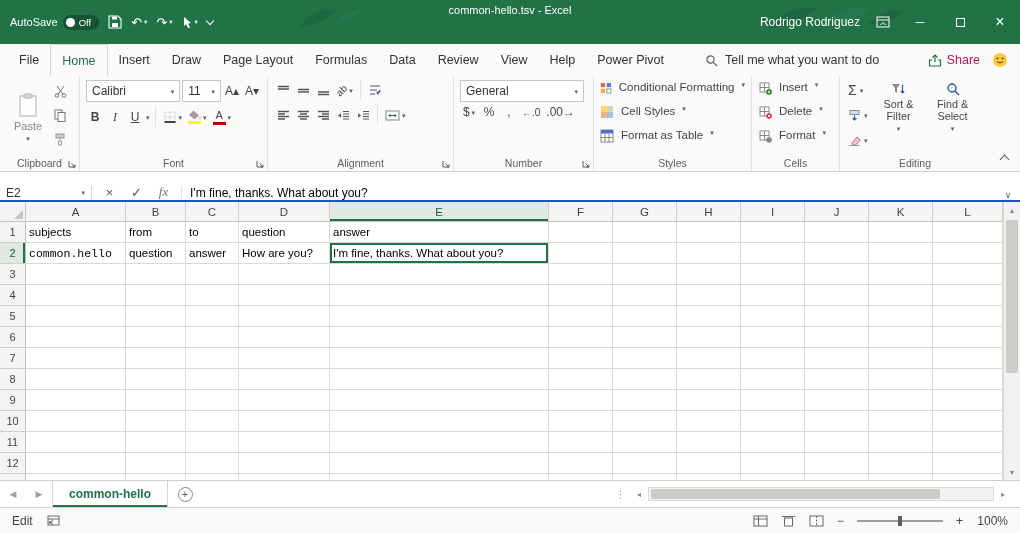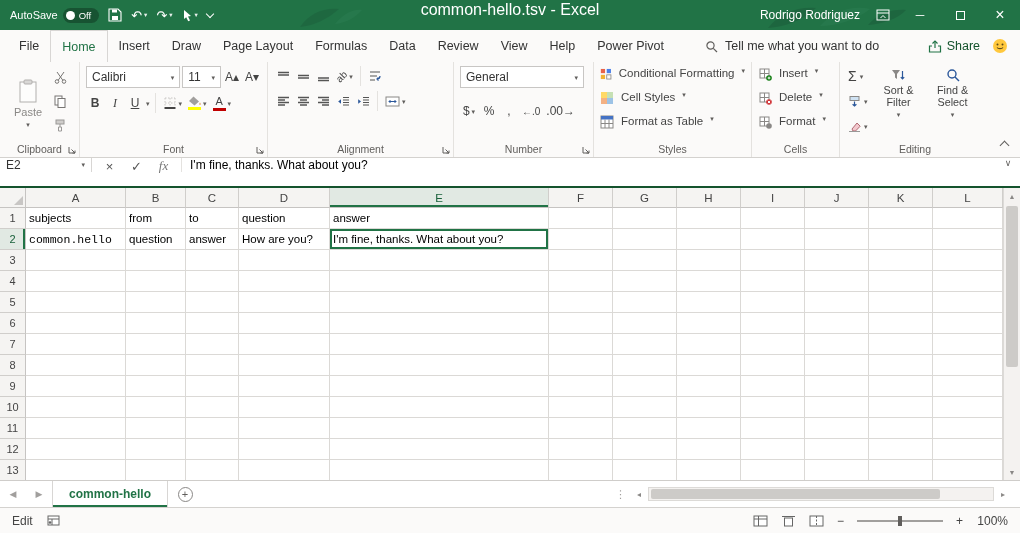--- a/index.html
+++ b/index.html
@@ -10,35 +10,35 @@
 
 .titlebar{flex:0 0 30px;background:#217346;display:flex;align-items:center;position:relative;color:#fff}
 .leaf{position:absolute;top:0;opacity:.5;z-index:0;pointer-events:none}
 .qat{display:flex;align-items:center;gap:9px;padding-left:10px;position:relative;z-index:2}
 .autosave{display:flex;align-items:center;gap:5px;font-size:11px}
 .as-pill{display:flex;align-items:center;gap:4px;background:rgba(0,0,0,.28);border-radius:9px;padding:2px 8px 2px 3px;font-size:9.5px}
 .as-dot{width:9px;height:9px;border-radius:50%;background:#fff}
 .qat-ic{display:flex;align-items:center;gap:2px;font-size:13px;line-height:1}
 .qat-caret{font-size:6.5px;opacity:.9}
 .chev-down{width:6px;height:6px;border-right:1.4px solid #fff;border-bottom:1.4px solid #fff;transform:rotate(45deg);margin-top:-3px}
-.win-title{position:absolute;left:0;right:0;top:0;height:20px;display:flex;align-items:center;justify-content:center;font-size:16px;z-index:1;pointer-events:none}
-.tb-right{margin-left:auto;display:flex;align-items:center;height:30px;position:relative;z-index:2}
+.win-title{position:absolute;left:0;right:0;top:0;height:20px;display:flex;align-items:center;justify-content:center;font-size:11px;z-index:1;pointer-events:none}
+.tb-right{margin-left:auto;display:flex;align-items:center;height:44px;position:relative;z-index:2}
 .user-name{font-size:12px;margin-right:16px}
 .rdo{margin-right:10px;display:flex;align-items:center}
 .win-btn{width:40px;height:30px;display:flex;align-items:center;justify-content:center;font-size:12px}
 .win-btn .box{width:9px;height:9px;border:1px solid #fff}
 .win-btn.close{font-size:16px}
 
 
 .tabrow{flex:0 0 32px;background:#fbfaf9;display:flex;align-items:stretch;font-size:12.5px;color:#333}
 .rtab{display:flex;align-items:center;padding:0 11px}
 .rtab:first-child{margin-left:8px}
 .rtab.active{background:#fbfaf9;border:1px solid #d8d6d4;border-bottom:none;color:#217346}
 .tellme{display:flex;align-items:center;gap:7px;margin-left:30px;color:#333}
-.share-btn{display:flex;align-items:center;gap:5px;margin-left:auto;margin-right:12px;color:#14532d}
+.share-btn{display:flex;align-items:center;gap:5px;margin-left:auto;margin-right:12px;color:#be185d}
 .smiley{display:flex;align-items:center;margin-right:12px}
 
 
 .ribbon{flex:0 0 96px;background:#fbfaf9;border-bottom:1px solid #d4d2cf;display:flex;position:relative}
 .rgroup{display:flex;flex-direction:column;border-right:1px solid #e4e2df;position:relative;flex:0 0 auto}
 .gbody{flex:1;display:flex;padding:4px 6px 0;gap:4px}
 .glabel{flex:0 0 17px;display:flex;align-items:center;justify-content:center;font-size:10.5px;color:#605e5c;position:relative}
 .launcher{position:absolute;right:3px;bottom:3px;line-height:0}
 .grow2{display:flex;align-items:center;gap:2px}
 .combo{height:22px;background:#fff;border:1px solid #c8c6c4;display:flex;align-items:center;padding:0 5px;font-size:12px;color:#333}
@@ -55,21 +55,21 @@
 .clip-col{display:flex;flex-direction:column;gap:6px;padding-top:4px;opacity:.85}
 .stylerow{display:flex;align-items:flex-start;gap:7px;font-size:11.5px;color:#444;height:22px;white-space:nowrap}
 .ed-col{display:flex;flex-direction:column;gap:3px}
 .ed-row{height:22px;display:flex;align-items:center;gap:3px;padding:0 2px;color:#444}
 .sigma{font-size:14px;color:#444}
 .bigbtn{width:50px;display:flex;flex-direction:column;align-items:center;gap:2px;font-size:10.8px;color:#444;text-align:center;line-height:1.15;padding-top:3px}
 .collapse-chev{position:absolute;right:12px;bottom:8px;width:7px;height:7px;border-left:1.5px solid #605e5c;border-top:1.5px solid #605e5c;transform:rotate(45deg)}
 .orient{transform:rotate(-45deg);display:inline-block;font-size:10px;color:#444}
 
 
-.formulabar{flex:0 0 30px;background:#fff;border-bottom:2px solid #14532d;display:flex;align-items:flex-start}
+.formulabar{flex:0 0 30px;background:#fff;border-bottom:2px solid #1d4ed8;display:flex;align-items:flex-end}
 .namebox{width:92px;border-right:1px solid #d8d6d4;display:flex;align-items:center;padding:0 6px;font-size:12px;color:#333}
 .nb-caret{margin-left:auto;font-size:7px;color:#605e5c}
 .fb-icons{display:flex;align-items:center;padding:0 4px}
 .fb-ic{width:27px;text-align:center;font-size:13px;color:#555}
 .fb-ic.fx{font-style:italic;font-family:"Liberation Serif",serif;color:#777}
 .fb-input{flex:1;display:flex;align-items:center;padding-left:8px;font-size:12px;color:#000;border-left:1px solid #e4e2df}
 .fb-expand{width:24px;display:flex;align-items:center;justify-content:center;font-size:9px;color:#605e5c}
 
 
 .sheet{flex:1;position:relative;background:#fff;display:flex;flex-direction:column;overflow:hidden}
@@ -388,21 +388,21 @@
       <div class="glabel">
           <span>Alignment</span>
         <span class="launcher"><svg width="8" height="8" viewBox="0 0 8 8">
               <path d="M1 1v6h6" fill="none" stroke="#605e5c"></path>
               <path d="M3.5 3.5 7 7M7 4.5V7H4.5" fill="none" stroke="#605e5c"></path>
             </svg></span>
       </div>
     </div>
 
     <div class="rgroup" style="width:140px">
-      <div class="gbody" style="flex-direction:column;gap:13px">
+      <div class="gbody" style="flex-direction:column;gap:0">
         <div class="combo" style="width:124px">
             <span>General</span>
             <span class="ca">▾</span>
           </div>
         <div class="grow2">
           <span class="sbtn">
               <span>$</span>
               <span class="ca">▾</span>
             </span>
           <span class="sbtn">

